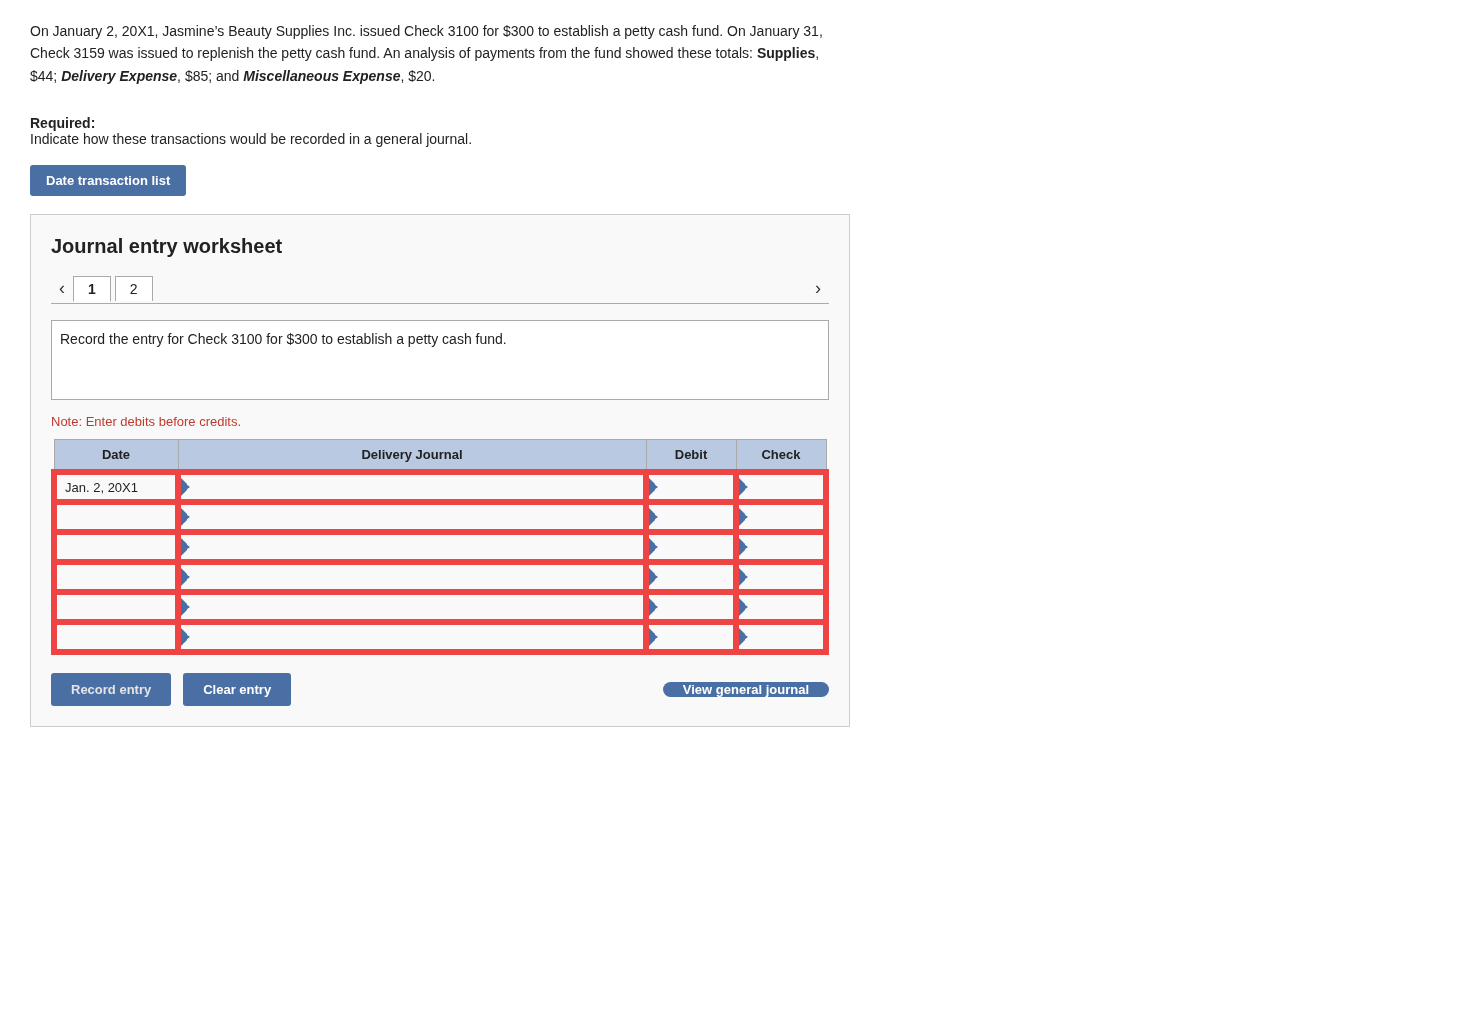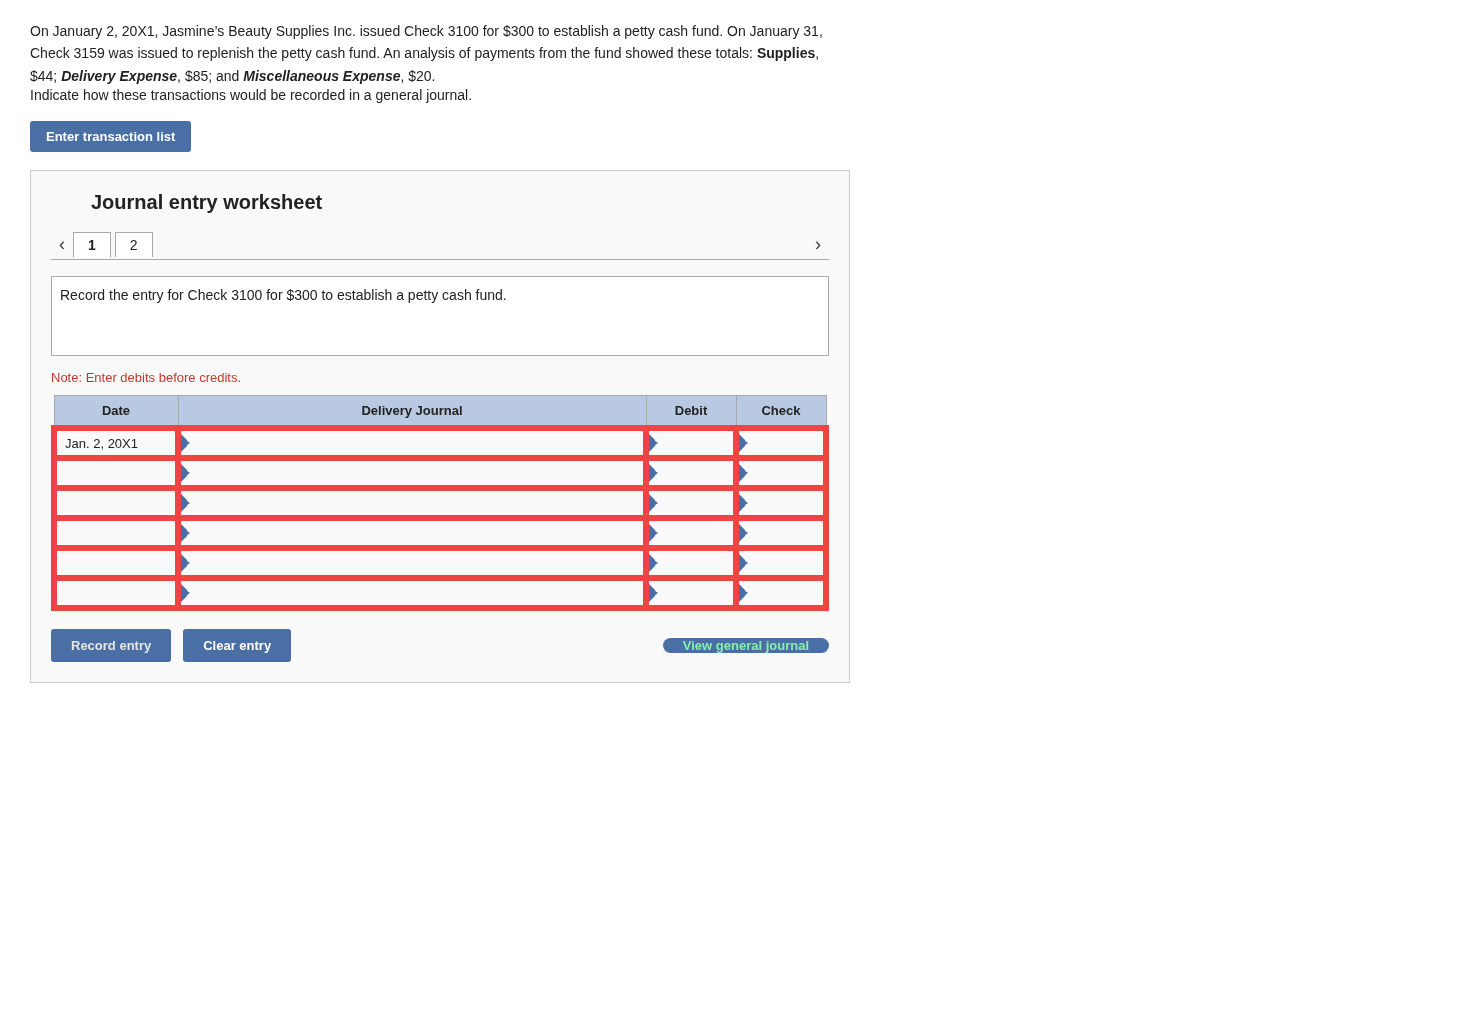--- a/index.html
+++ b/index.html
@@ -12,21 +12,21 @@
       font-family: Arial, sans-serif;
       font-size: 14px;
       color: #222;
       background: #fff;
       padding: 20px 30px;
     }
 
     .problem-text {
       max-width: 820px;
       line-height: 1.6;
-      margin-bottom: 0;
+      margin-bottom: 28px;
     }
 
     .required-section {
       margin-bottom: 18px;
     }
 
     .required-section .required-label {
       font-weight: bold;
     }
 
@@ -47,21 +47,20 @@
       border: 1px solid #ccc;
       max-width: 820px;
       padding: 20px;
       background: #f9f9f9;
     }
 
     .worksheet-title {
       font-size: 20px;
       font-weight: bold;
       margin-bottom: 16px;
-      margin-left: 40px;
     }
 
     .tab-nav {
       display: flex;
       align-items: center;
       margin-bottom: 16px;
       border-bottom: 1px solid #aaa;
       padding-bottom: 0;
     }
 
@@ -209,21 +208,21 @@
       border: none;
       padding: 9px 20px;
       cursor: pointer;
       font-size: 13px;
       font-weight: bold;
       border-radius: 3px;
     }
 
     .btn-view-journal {
       background-color: #4a6fa5;
-      color: #86efac;
+      color: #ffffff;
       border: none;
       padding: 0 20px;
       cursor: pointer;
       font-size: 13px;
       font-weight: bold;
       border-radius: 9px;
       margin-left: auto;
     }
 
     
@@ -251,24 +250,25 @@
 </head>
 <body>
 
 
 
 <div class="problem-text">
   <span>On January 2, 20X1, Jasmine’s Beauty Supplies Inc. issued Check 3100 for $300 to establish a petty cash fund. On January 31, Check 3159 was issued to replenish the petty cash fund. An analysis of payments from the fund showed these totals: </span><strong>Supplies</strong><span>, $44; </span><strong><em>Delivery Expense</em></strong><span>, $85; and </span><strong><em>Miscellaneous Expense</em></strong><span>, $20.</span>
 </div>
 
 <div class="required-section">
+  <div class="required-label">Required:</div>
   <div>Indicate how these transactions would be recorded in a general journal.</div>
 </div>
 
-<button class="view-transaction-btn">Enter transaction list</button>
+<button class="view-transaction-btn">Date transaction list</button>
 
 <div class="worksheet-container">
   <div class="worksheet-title">Journal entry worksheet</div>
 
   <div class="tab-nav">
     <span class="tab-nav-arrow">‹</span>
     <div class="tab-item active">1</div>
     <div class="tab-item">2</div>
     <span class="tab-arrow-right">›</span>
   </div>

